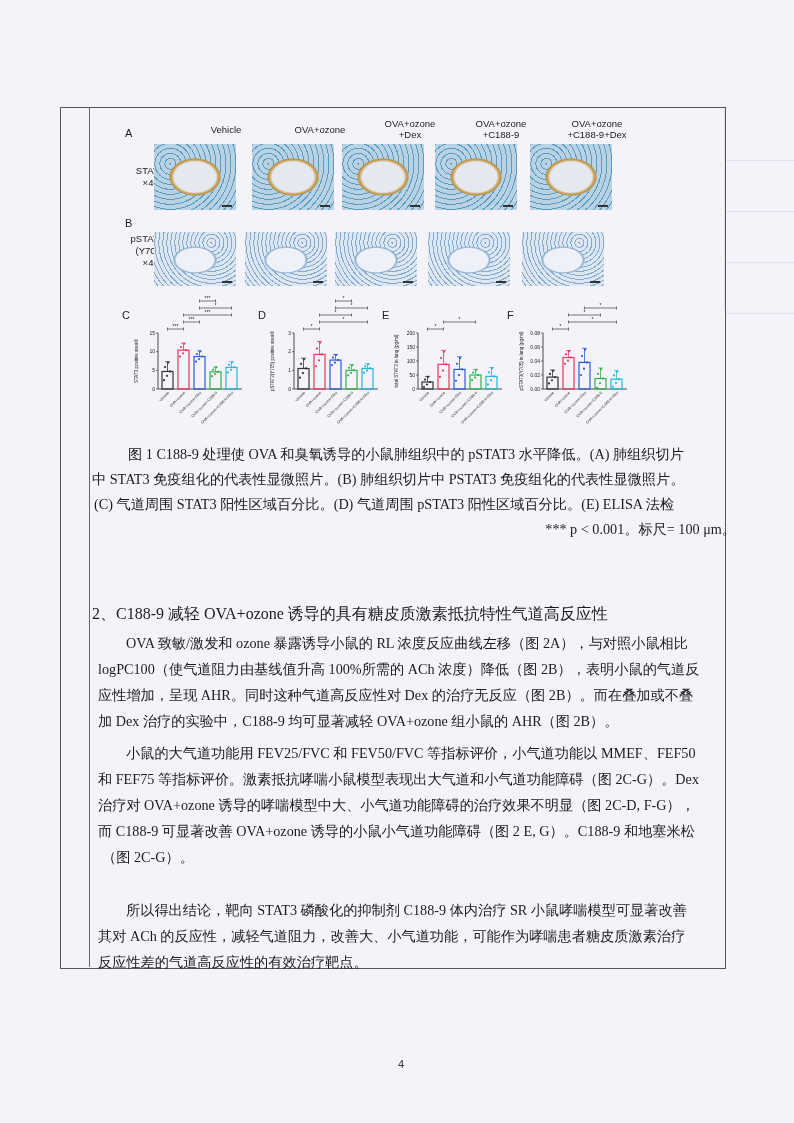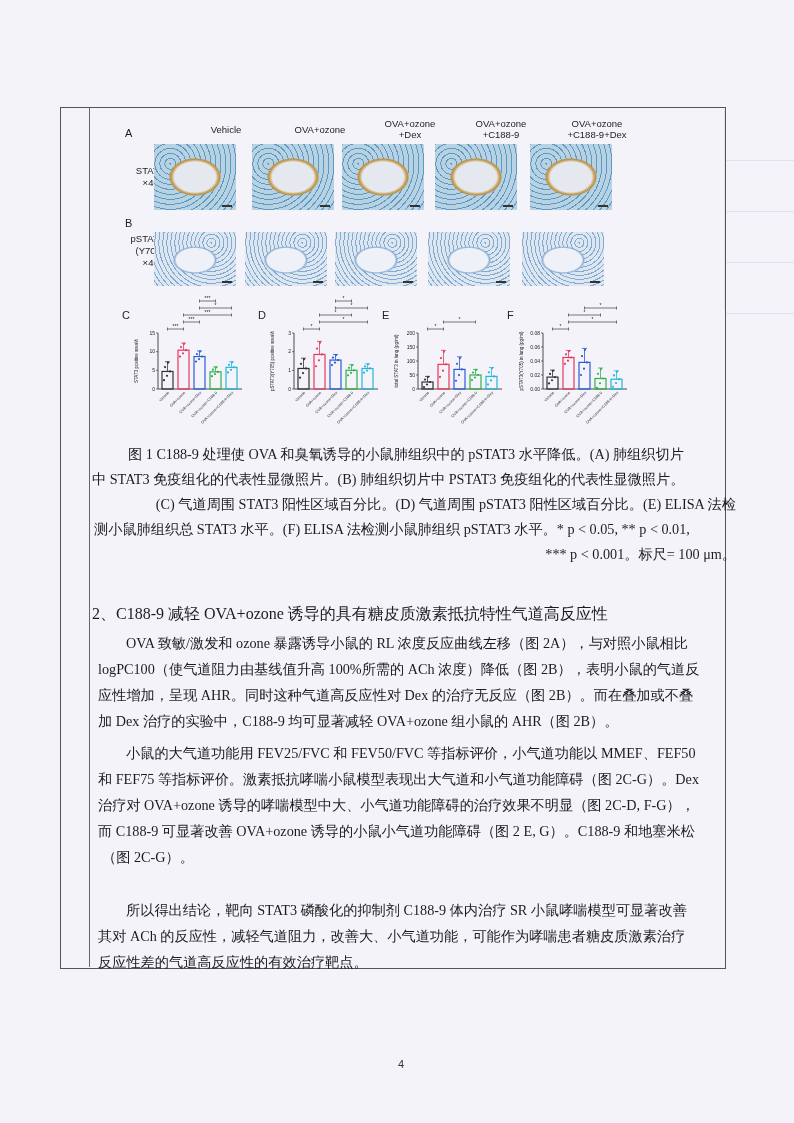--- a/index.html
+++ b/index.html
@@ -428,22 +428,21 @@
         <text x="79.5" y="7.2" font-size="5" text-anchor="middle" font-family="Liberation Sans, sans-serif" fill="#222">*</text>
         <line x1="79.5" y1="1" x2="111.5" y2="1" stroke="#222" stroke-width="0.6"></line>
         <line x1="79.5" y1="-0.5" x2="79.5" y2="2.5" stroke="#222" stroke-width="0.6"></line>
         <line x1="111.5" y1="-0.5" x2="111.5" y2="2.5" stroke="#222" stroke-width="0.6"></line>
         <text x="95.5" y="0.19999999999999996" font-size="5" text-anchor="middle" font-family="Liberation Sans, sans-serif" fill="#222">*</text>
       </svg></div>
 
   <div class="caption" style="top:335px;">
     <p>图 1 C188-9 处理使 OVA 和臭氧诱导的小鼠肺组织中的 pSTAT3 水平降低。(A) 肺组织切片</p>
     <p style="text-indent:0;margin-left:-10px;">中 STAT3 免疫组化的代表性显微照片。(B) 肺组织切片中 PSTAT3 免疫组化的代表性显微照片。</p>
-    <p style="text-indent:0;margin-left:-8px;text-align:right;">(C) 气道周围 STAT3 阳性区域百分比。(D) 气道周围 pSTAT3 阳性区域百分比。(E) ELISA 法检</p>
-    <p style="text-indent:0;margin-left:-8px;">测小鼠肺组织总 STAT3 水平。(F) ELISA 法检测小鼠肺组织 pSTAT3 水平。* p &lt; 0.05,  ** p &lt; 0.01,</p>
+    <p style="text-indent:0;margin-left:-8px;">(C) 气道周围 STAT3 阳性区域百分比。(D) 气道周围 pSTAT3 阳性区域百分比。(E) ELISA 法检</p>
     <p class="center">*** p &lt; 0.001。标尺= 100 μm。</p>
   </div>
 
   <div class="heading" style="top:497px;left:2px;">2、C188-9 减轻 OVA+ozone 诱导的具有糖皮质激素抵抗特性气道高反应性</div>
 
   <div class="para" style="top:523px;">
     <p>OVA 致敏/激发和 ozone 暴露诱导小鼠的 RL 浓度反应曲线左移（图 2A），与对照小鼠相比</p>
     <p style="text-indent:0">logPC100（使气道阻力由基线值升高 100%所需的 ACh 浓度）降低（图 2B），表明小鼠的气道反</p>
     <p style="text-indent:0">应性增加，呈现 AHR。同时这种气道高反应性对 Dex 的治疗无反应（图 2B）。而在叠加或不叠</p>
     <p style="text-indent:0">加 Dex 治疗的实验中，C188-9 均可显著减轻 OVA+ozone 组小鼠的 AHR（图 2B）。</p>

